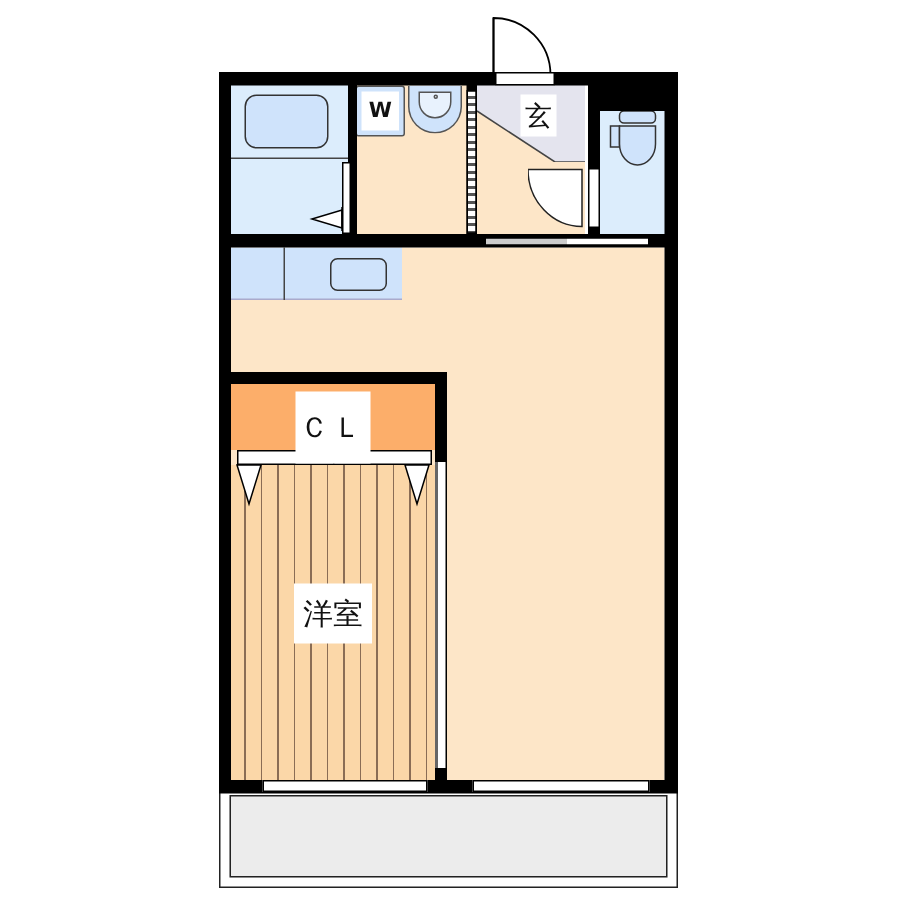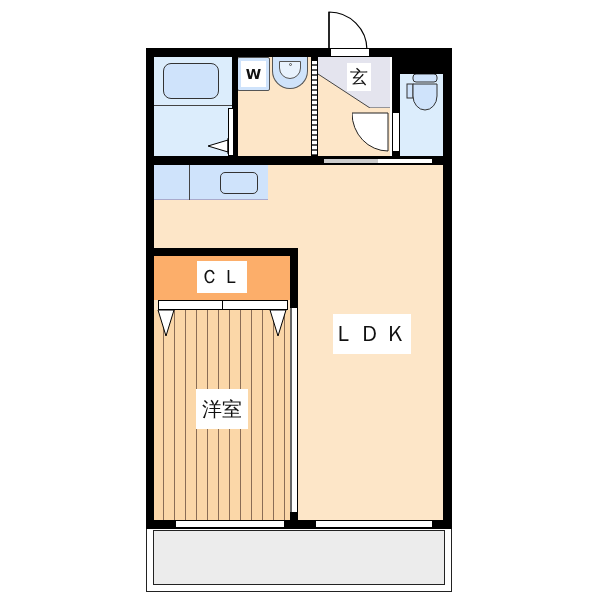--- a/index.html
+++ b/index.html
@@ -85,16 +85,15 @@
   </div>
   <div class="abs" style="left:290px;top:308px;width:8px;height:204px;background:#fff;border-left:2px solid #666;border-right:1px solid #000;"></div>
   <div class="abs" style="left:175px;top:520px;width:110px;height:8px;background:#fff;border:1px solid #000;"></div>
   <div class="abs" style="left:315px;top:520px;width:118px;height:8px;background:#fff;border:1px solid #000;"></div>
 
   <svg class="abs" style="left:156px;top:308px;width:134px;height:30px;" viewBox="0 0 134 30">
     <polygon points="2,2 18,2 10,28" fill="#fff" stroke="#000" stroke-width="1"></polygon>
     <polygon points="114,2 130,2 122,28" fill="#fff" stroke="#000" stroke-width="1"></polygon>
   </svg>
 
-  <div class="label" style="left:197px;top:261px;width:50px;height:32px;font-size:19px;letter-spacing:3px;">ＣＬ</div>
-  <div class="label" style="left:333px;top:314px;width:78px;height:40px;font-size:22px;letter-spacing:4px;">ＬＤＫ</div>
+  <div class="label" style="left:197px;top:261px;width:50px;height:48px;font-size:19px;letter-spacing:3px;">ＣＬ</div>
   <div class="label" style="left:196px;top:389px;width:52px;height:40px;font-size:20px;">洋室</div>
 </div>
 
 </body></html>

